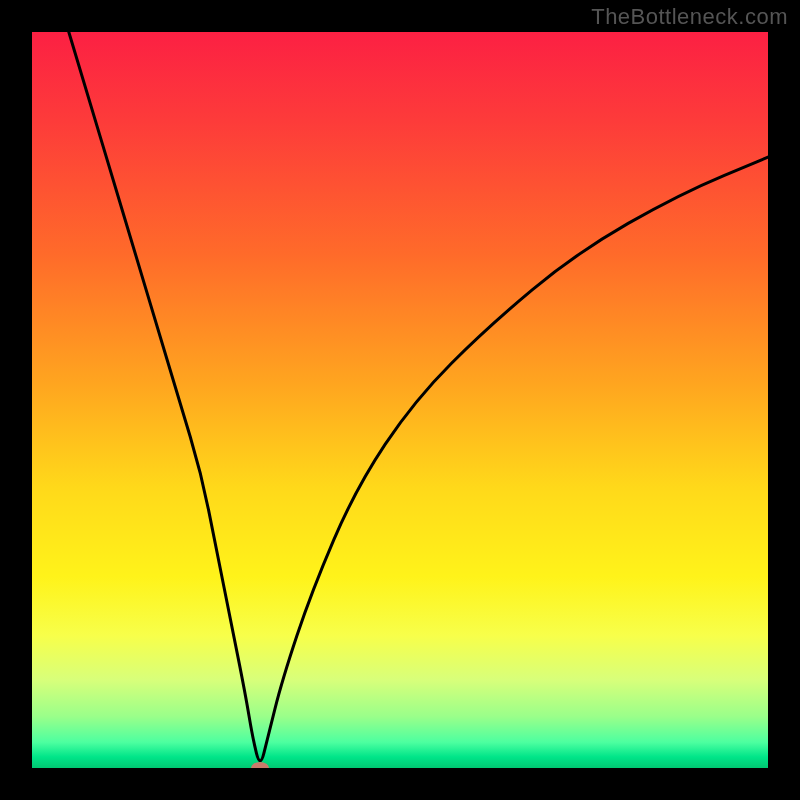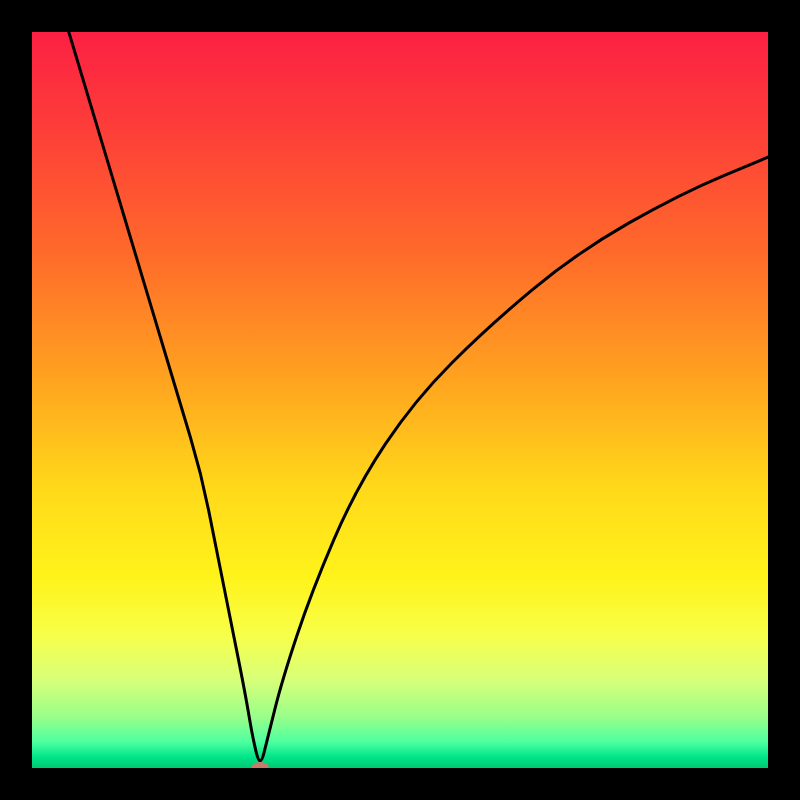--- a/index.html
+++ b/index.html
@@ -66,20 +66,21 @@
     border-radius: 50%;
     background: #c97b6b;
     transform: translate(-50%, -50%);
   }
 </style>
 </head>
 <body>
 
 <div class="frame">
 
+  <div class="watermark">TheBottleneck.com</div>
 
   <div class="plot-area">
     <div class="gradient"></div>
 
     <svg class="curve" viewBox="0 0 736 736" preserveAspectRatio="none">
       <path id="curve-path" d="M 36.800000000000004 0 Q 58.88 73.60000000000002 69.92 110.39999999999998 Q 80.96 147.19999999999993 92 184 Q 103.04 220.80000000000007 114.08000000000001 257.6 Q 125.12 294.40000000000003 136.16000000000003 331.20000000000005 Q 147.20000000000002 368 158.24 404.79999999999995 Q 169.28 441.59999999999997 176.64 478.4 Q 184 515.2 191.36 552 Q 198.72000000000003 588.8 206.08 625.5999999999999 Q 213.44 662.4 217.12 684.48 Q 220.79999999999998 706.56 224.48 721.28 Q 228.16 736 231.84 721.28 Q 235.52 706.56 242.88 677.12 Q 250.24 647.6800000000001 264.96000000000004 603.52 Q 279.68 559.36 301.76 507.84000000000003 Q 323.84 456.32 353.28 412.15999999999997 Q 382.72 368 419.52 331.20000000000005 Q 456.32 294.40000000000003 500.48 257.6 Q 544.64 220.80000000000007 596.16 191.36 Q 647.68 161.91999999999996 691.8399999999999 143.51999999999998 T 736 125.12" stroke="#000" stroke-width="3" fill="none" stroke-linecap="round" stroke-linejoin="round"></path>
     </svg>
 
     <div id="min-dot" class="minimum-dot" style="left: 228.16px; top: 736px; background: rgb(201, 123, 107);"></div>
   </div>

